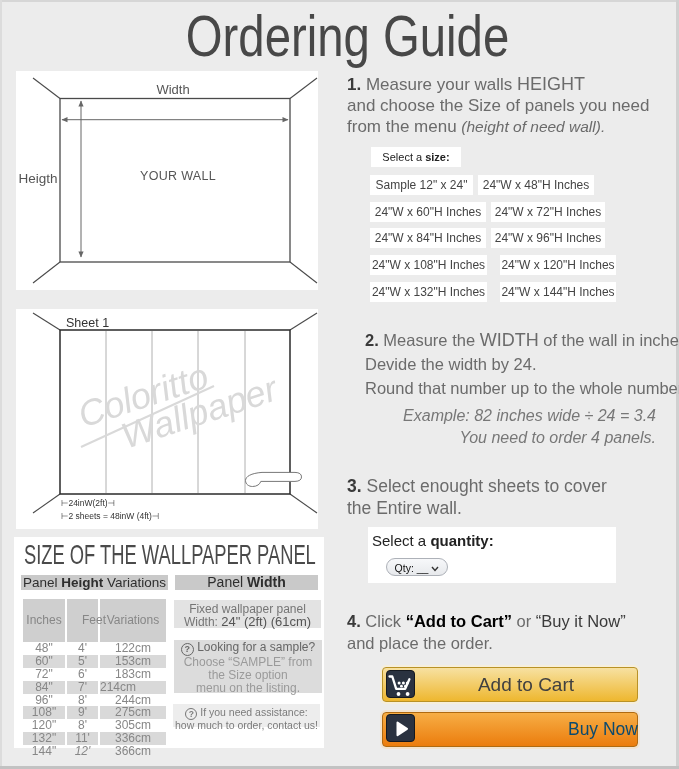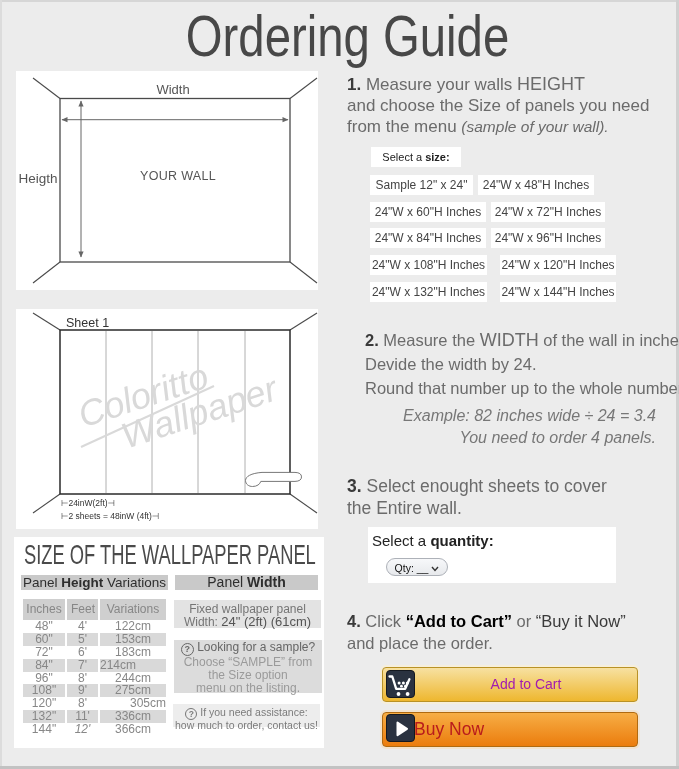--- a/index.html
+++ b/index.html
@@ -95,21 +95,21 @@
 <div class="abs" style="left:21px;top:599px;width:147px;font-size:12px;line-height:12.9px;color:#878787;">
 <table style="border-collapse:separate;border-spacing:2px 0;width:100%;table-layout:fixed;">
 <colgroup>
         <col style="width:42px">
         <col style="width:31px">
         <col>
       </colgroup>
 <tbody>
         <tr style="background:#cfcfcf;height:12.4px;">
           <td style="text-align:center;padding:0;">Inches</td>
-          <td style="text-align:center;padding:4px;">Feet</td>
+          <td style="text-align:center;padding:15px;">Feet</td>
           <td style="text-align:center;padding:0;">Variations</td>
         </tr>
 <tr style="height:12.9px;">
           <td style="text-align:center;padding:0;">48"</td>
           <td style="text-align:center;padding:0;">4'</td>
           <td style="text-align:center;padding:0;">122cm</td>
         </tr>
 <tr style="background:#d9d9d9;height:12.9px;">
           <td style="text-align:center;padding:0;">60"</td>
           <td style="text-align:center;padding:0;">5'</td>
@@ -131,21 +131,21 @@
           <td style="text-align:center;padding:0;">244cm</td>
         </tr>
 <tr style="background:#d9d9d9;height:12.9px;">
           <td style="text-align:center;padding:0;">108"</td>
           <td style="text-align:center;padding:0;">9'</td>
           <td style="text-align:center;padding:0;">275cm</td>
         </tr>
 <tr style="height:12.9px;">
           <td style="text-align:center;padding:0;">120"</td>
           <td style="text-align:center;padding:0;">8'</td>
-          <td style="text-align:right;padding:0;margin-top:44px;">305cm</td>
+          <td style="text-align:center;padding:0;margin-top:44px;">305cm</td>
         </tr>
 <tr style="background:#d9d9d9;height:12.9px;">
           <td style="text-align:center;padding:0;">132"</td>
           <td style="text-align:center;padding:0;">11'</td>
           <td style="text-align:center;padding:0;">336cm</td>
         </tr>
 <tr style="height:12.9px;">
           <td style="text-align:center;padding:0;">144"</td>
           <td style="text-align:center;padding:0;font-style:italic;">12'</td>
           <td style="text-align:center;padding:0;">366cm</td>
@@ -156,21 +156,21 @@
 
 <div class="abs" style="left:174px;top:600px;width:147px;height:28px;background:#e3e3e3;text-align:center;font-size:12px;color:#757575;line-height:12.5px;padding-top:3px;box-sizing:border-box;">Fixed wallpaper panel<br>Width: <span style="color:#555;font-size:13px;">24" (2ft) (61cm)</span></div>
 
 <div class="abs" style="left:174px;top:640px;width:148px;height:53px;background:#dcdcdc;text-align:center;font-size:12px;color:#9a9a9a;line-height:13.2px;padding-top:1px;box-sizing:border-box;"><span style="color:#666;"><span style="display:inline-block;width:11px;height:11px;border:1px solid #666;border-radius:50%;line-height:11px;font-size:9px;text-align:center;vertical-align:-1px;font-weight:bold;">?</span> Looking for a sample?</span><br>Choose “SAMPLE” from<br>the Size option<br>menu on the listing.</div>
 
 <div class="abs" style="left:173px;top:704px;width:147px;height:23px;background:#ededed;text-align:center;font-size:10.5px;color:#7b7b7b;line-height:10.5px;padding-top:2.5px;box-sizing:border-box;"><span style="display:inline-block;width:10px;height:10px;border:1px solid #777;border-radius:50%;line-height:10px;font-size:8.5px;text-align:center;vertical-align:-1px;font-weight:bold;">?</span> If you need assistance:<br>how much to order, contact us!</div>
 
 <div class="abs gtxt" style="left:347px;top:74px;width:332px;font-size:17px;line-height:21px;">
 <b style="color:#3a3a3a;">1.</b> Measure your walls <span style="font-size:18px;">HEIGHT</span><br>
 and choose the Size of panels you need<br>
-from the menu <i style="font-size:15.5px;">(sample of your wall).</i>
+from the menu <i style="font-size:15.5px;">(height of need wall).</i>
 </div>
 
 <div class="abs" style="left:371px;top:147px;width:90px;height:20px;background:#fff;font-size:11px;color:#222;line-height:20px;text-align:center;white-space:nowrap;">Select a <b>size:</b></div>
 
 <div class="abs" style="left:370px;top:175px;width:103px;height:20px;background:#fff;font-size:12px;color:#444;line-height:20px;text-align:center;white-space:nowrap;">Sample 12" x 24"</div>
 <div class="abs" style="left:478px;top:175px;width:116px;height:20px;background:#fff;font-size:12px;color:#444;line-height:20px;text-align:center;white-space:nowrap;">24"W x 48"H Inches</div>
 <div class="abs" style="left:370px;top:202px;width:116px;height:20px;background:#fff;font-size:12px;color:#444;line-height:20px;text-align:center;white-space:nowrap;">24"W x 60"H Inches</div>
 <div class="abs" style="left:491px;top:202px;width:114px;height:20px;background:#fff;font-size:12px;color:#444;line-height:20px;text-align:center;white-space:nowrap;">24"W x 72"H Inches</div>
 <div class="abs" style="left:370px;top:228px;width:116px;height:20px;background:#fff;font-size:12px;color:#444;line-height:20px;text-align:center;white-space:nowrap;">24"W x 84"H Inches</div>
 <div class="abs" style="left:491px;top:228px;width:114px;height:20px;background:#fff;font-size:12px;color:#444;line-height:20px;text-align:center;white-space:nowrap;">24"W x 96"H Inches</div>
@@ -213,23 +213,23 @@
   <circle cx="12.1" cy="12.1" r="1.5" fill="#fff"></circle>
   <circle cx="16.4" cy="12.1" r="1.5" fill="#fff"></circle>
   <circle cx="20.3" cy="12.1" r="1.5" fill="#fff"></circle>
   <circle cx="14.4" cy="15.2" r="1.4" fill="#fff"></circle>
   <circle cx="18.4" cy="15.2" r="1.4" fill="#fff"></circle>
   <circle cx="11.5" cy="23" r="1.9" fill="#fff"></circle>
   <circle cx="20.6" cy="23" r="1.9" fill="#fff"></circle>
 </svg>
 </div>
 
-<div class="abs" style="left:414px;top:667px;width:224px;height:35px;font-size:14px;color:#a21caf;line-height:35px;text-align:center;">Add to Cart</div>
+<div class="abs" style="left:414px;top:667px;width:224px;height:35px;font-size:19px;color:#404040;line-height:35px;text-align:center;">Add to Cart</div>
 
 <div class="abs" style="left:382px;top:712px;width:256px;height:35px;border-radius:4px;background:linear-gradient(#f7ae45,#eb7c0d);border:1px solid #b06a10;box-shadow:0 0 0 2px #f3e4cf;box-sizing:border-box;"></div>
 
 <div class="abs" style="left:386px;top:714px;width:29px;height:28px;background:#2a3240;border-radius:4px;border:1px solid #14181f;box-sizing:border-box;">
 <svg width="27" height="26" viewBox="0 0 27 26" style="display:block;">
   <path d="M10.5 7.5 L20 13.8 L10.5 20.2 Z" fill="#fff" stroke="#fff" stroke-linejoin="round" stroke-width="2"></path>
 </svg>
 </div>
 
-<div class="abs" style="left:414px;top:712px;width:224px;height:35px;font-size:17.5px;color:#b91c1c;line-height:35px;text-align:left;">Buy Now</div>
+<div class="abs" style="left:414px;top:712px;width:224px;height:35px;font-size:17.5px;color:#0c4a6e;line-height:35px;text-align:right;">Buy Now</div>
 
 </body></html>

